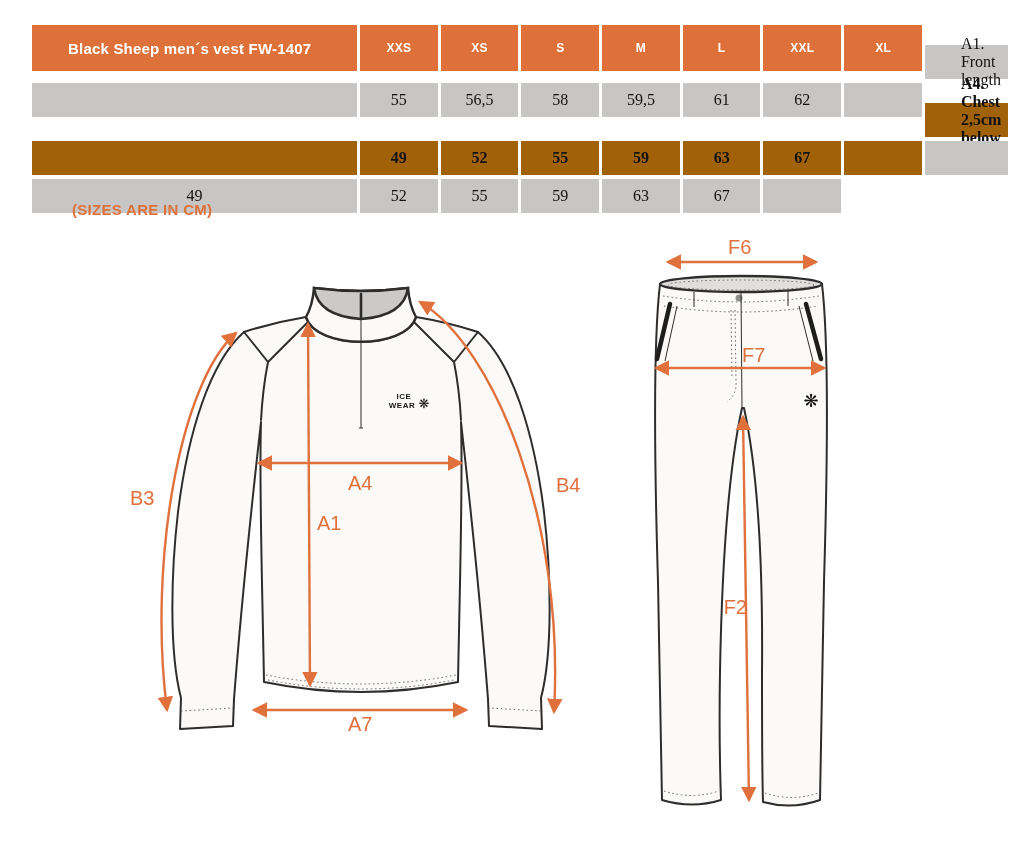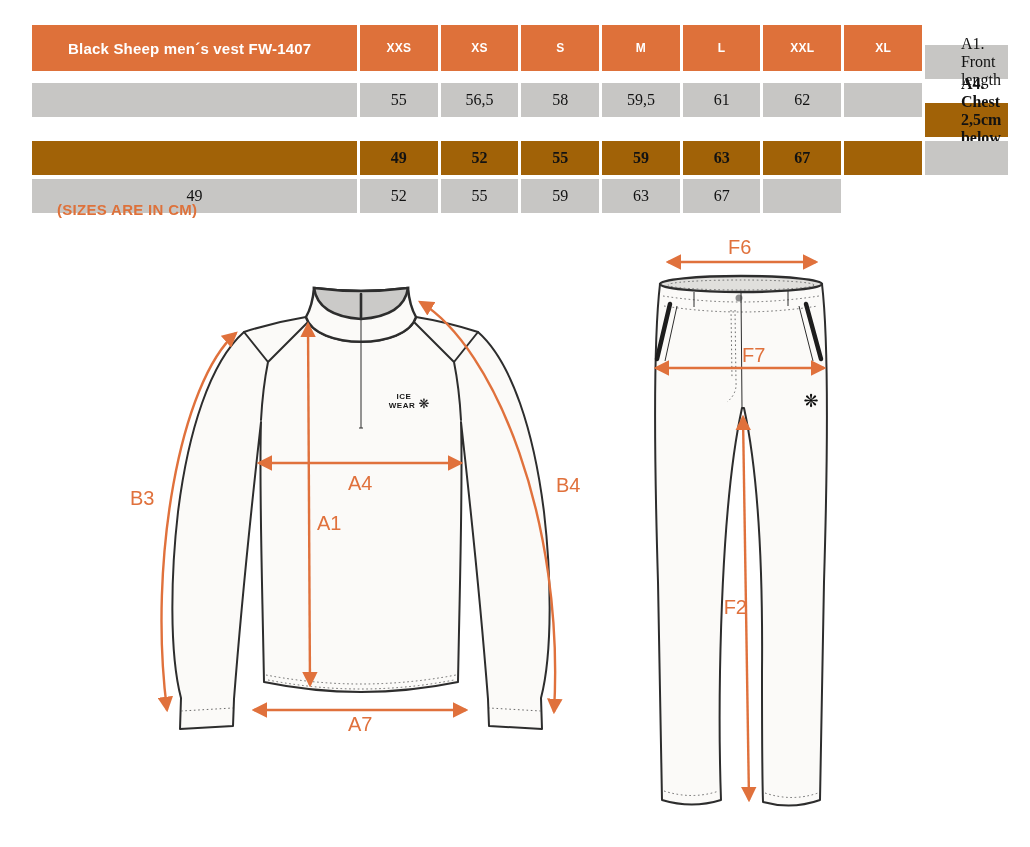--- a/index.html
+++ b/index.html
@@ -10,21 +10,21 @@
               display:grid;grid-template-columns:325px repeat(8,1fr);gap:4px 3px;}
   .th{background:#DE713A;color:#fff;font-weight:bold;font-size:12px;height:46px;
       display:flex;align-items:center;justify-content:center;letter-spacing:.2px;}
   .th.title-cell{justify-content:flex-start;padding-left:36px;box-sizing:border-box;font-size:15px;}
   .td{height:34px;display:flex;align-items:center;justify-content:center;
       font-family:"Liberation Serif",serif;font-size:16px;color:#121212;}
   .td.label-cell{justify-content:flex-start;padding-left:36px;box-sizing:border-box;margin-top:20px;}
   .td.shade-dark{background:#C7C6C4;}
   .td.shade-light{background:#a16207;font-weight:bold;}
   
-  .note{position:absolute;left:57px;top:201px;color:#DE713A;font-size:15px;
+  .note{position:absolute;left:72px;top:201px;color:#DE713A;font-size:15px;
         font-weight:600;letter-spacing:.3px;}
   
   svg.drawings{position:absolute;left:0;top:232px;}
   .ol{fill:none;stroke:#2d2d2d;stroke-width:2;stroke-linecap:round;stroke-linejoin:round;}
   .ol-thin{fill:none;stroke:#2d2d2d;stroke-width:1;}
   .fillw{fill:#FBFAF8;stroke:#2d2d2d;stroke-width:2;stroke-linejoin:round;}
   .dot{fill:none;stroke:#6b6b6b;stroke-width:1;stroke-dasharray:1.6 2.7;}
   .arrow{fill:none;stroke:#E0713C;stroke-width:2.4;}
   .albl{fill:#E0713C;font-size:20px;font-family:"Liberation Sans",sans-serif;}
   .logo-txt{fill:#171717;font-weight:bold;font-family:"Liberation Sans",sans-serif;}

